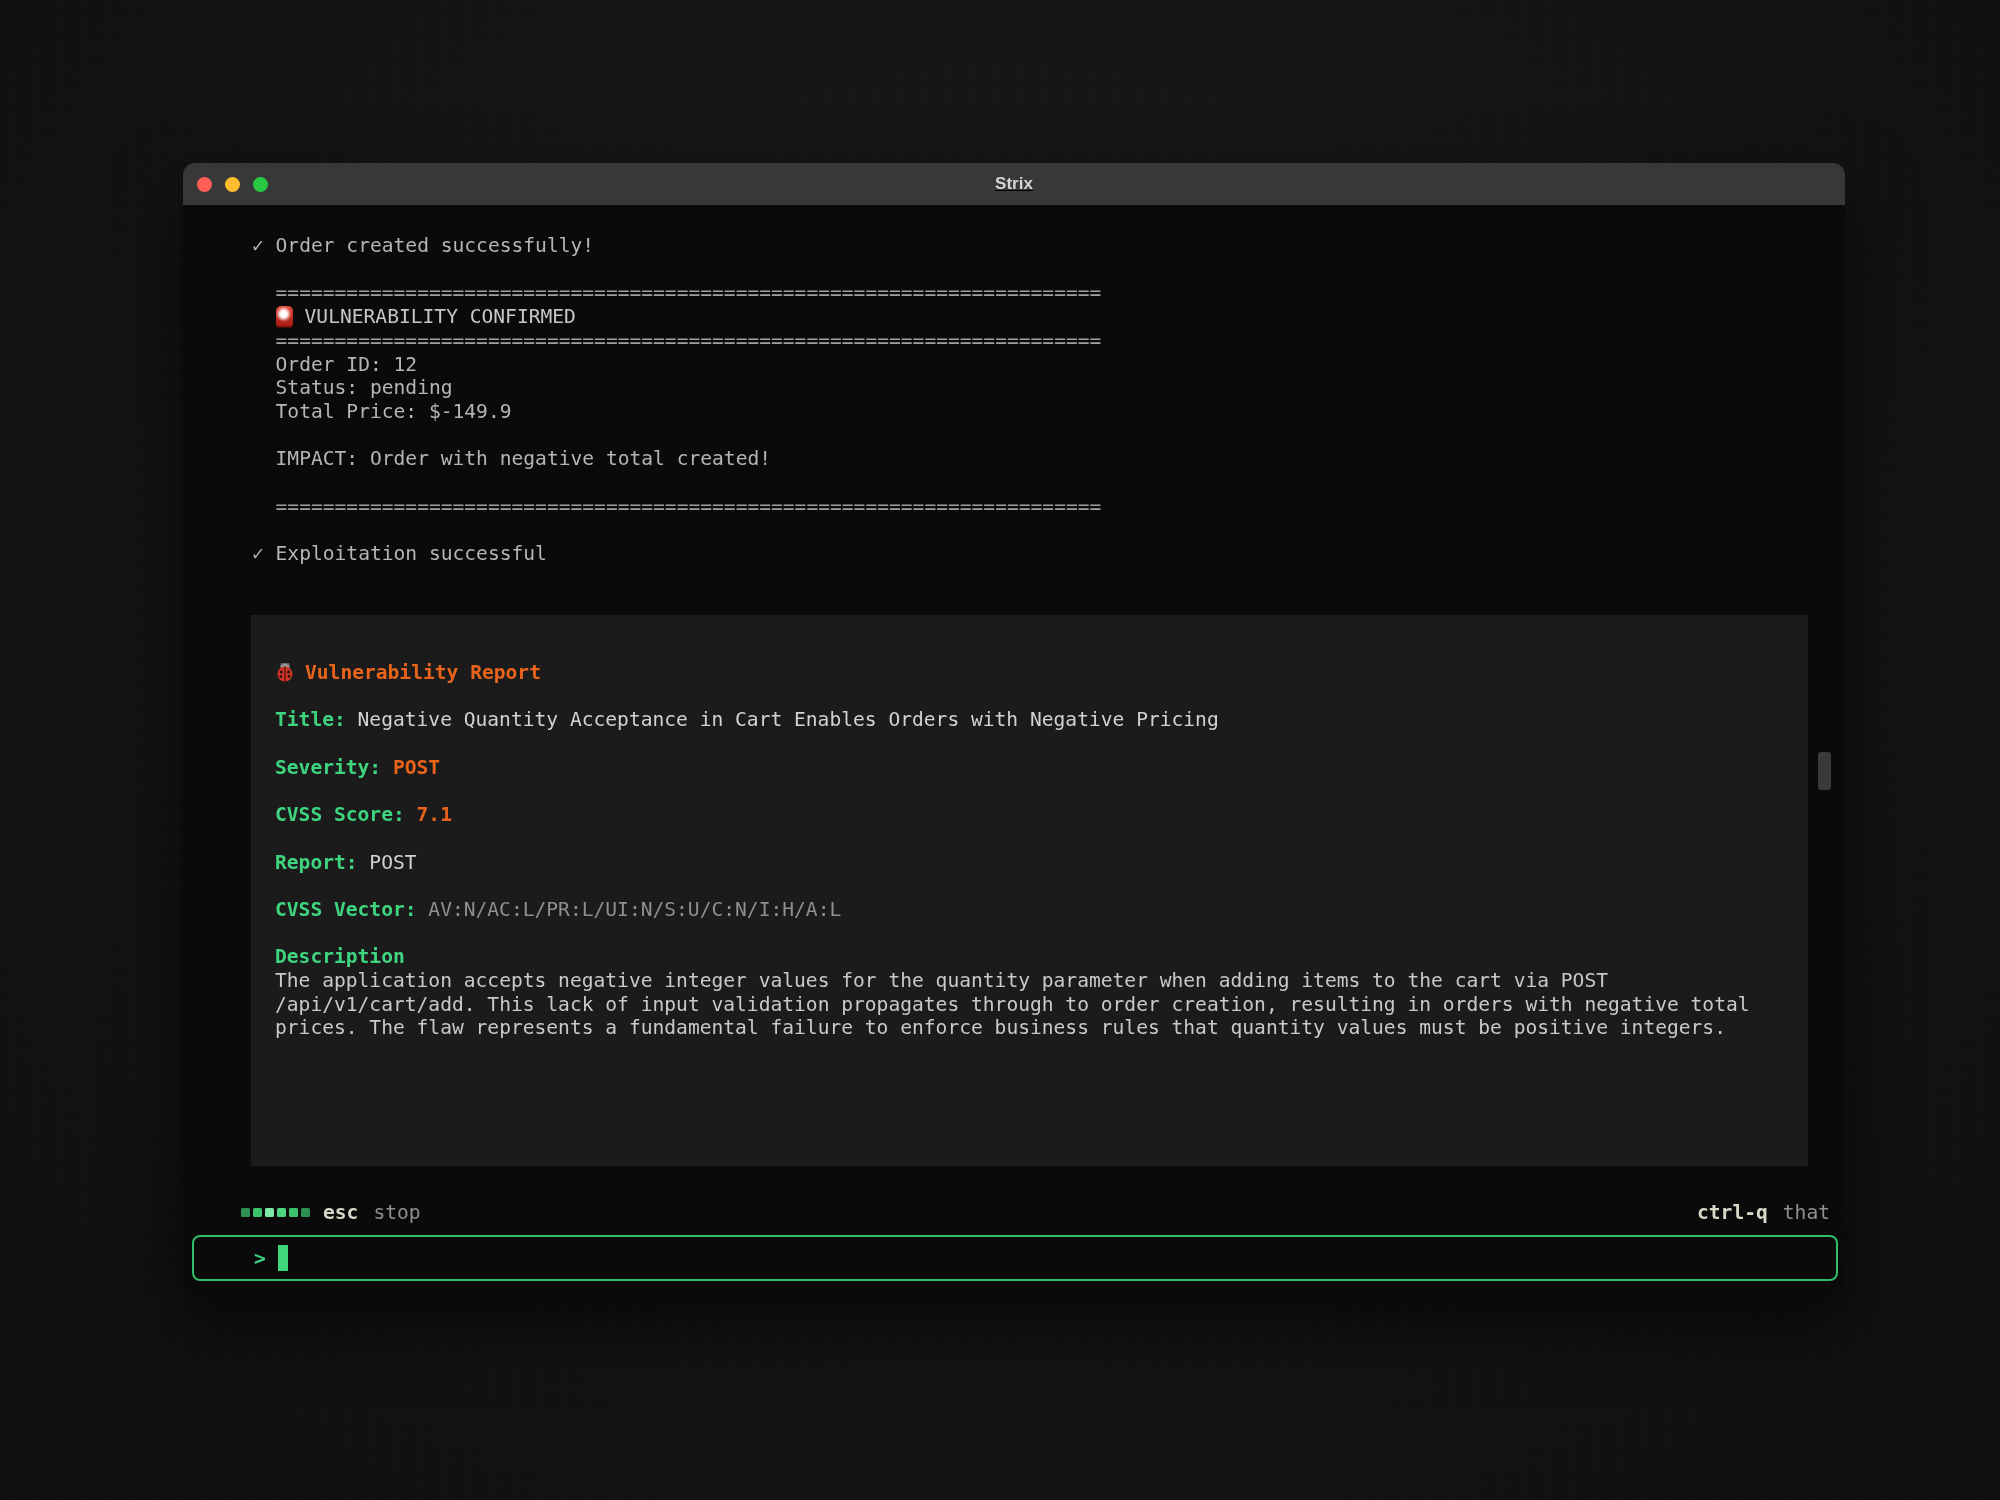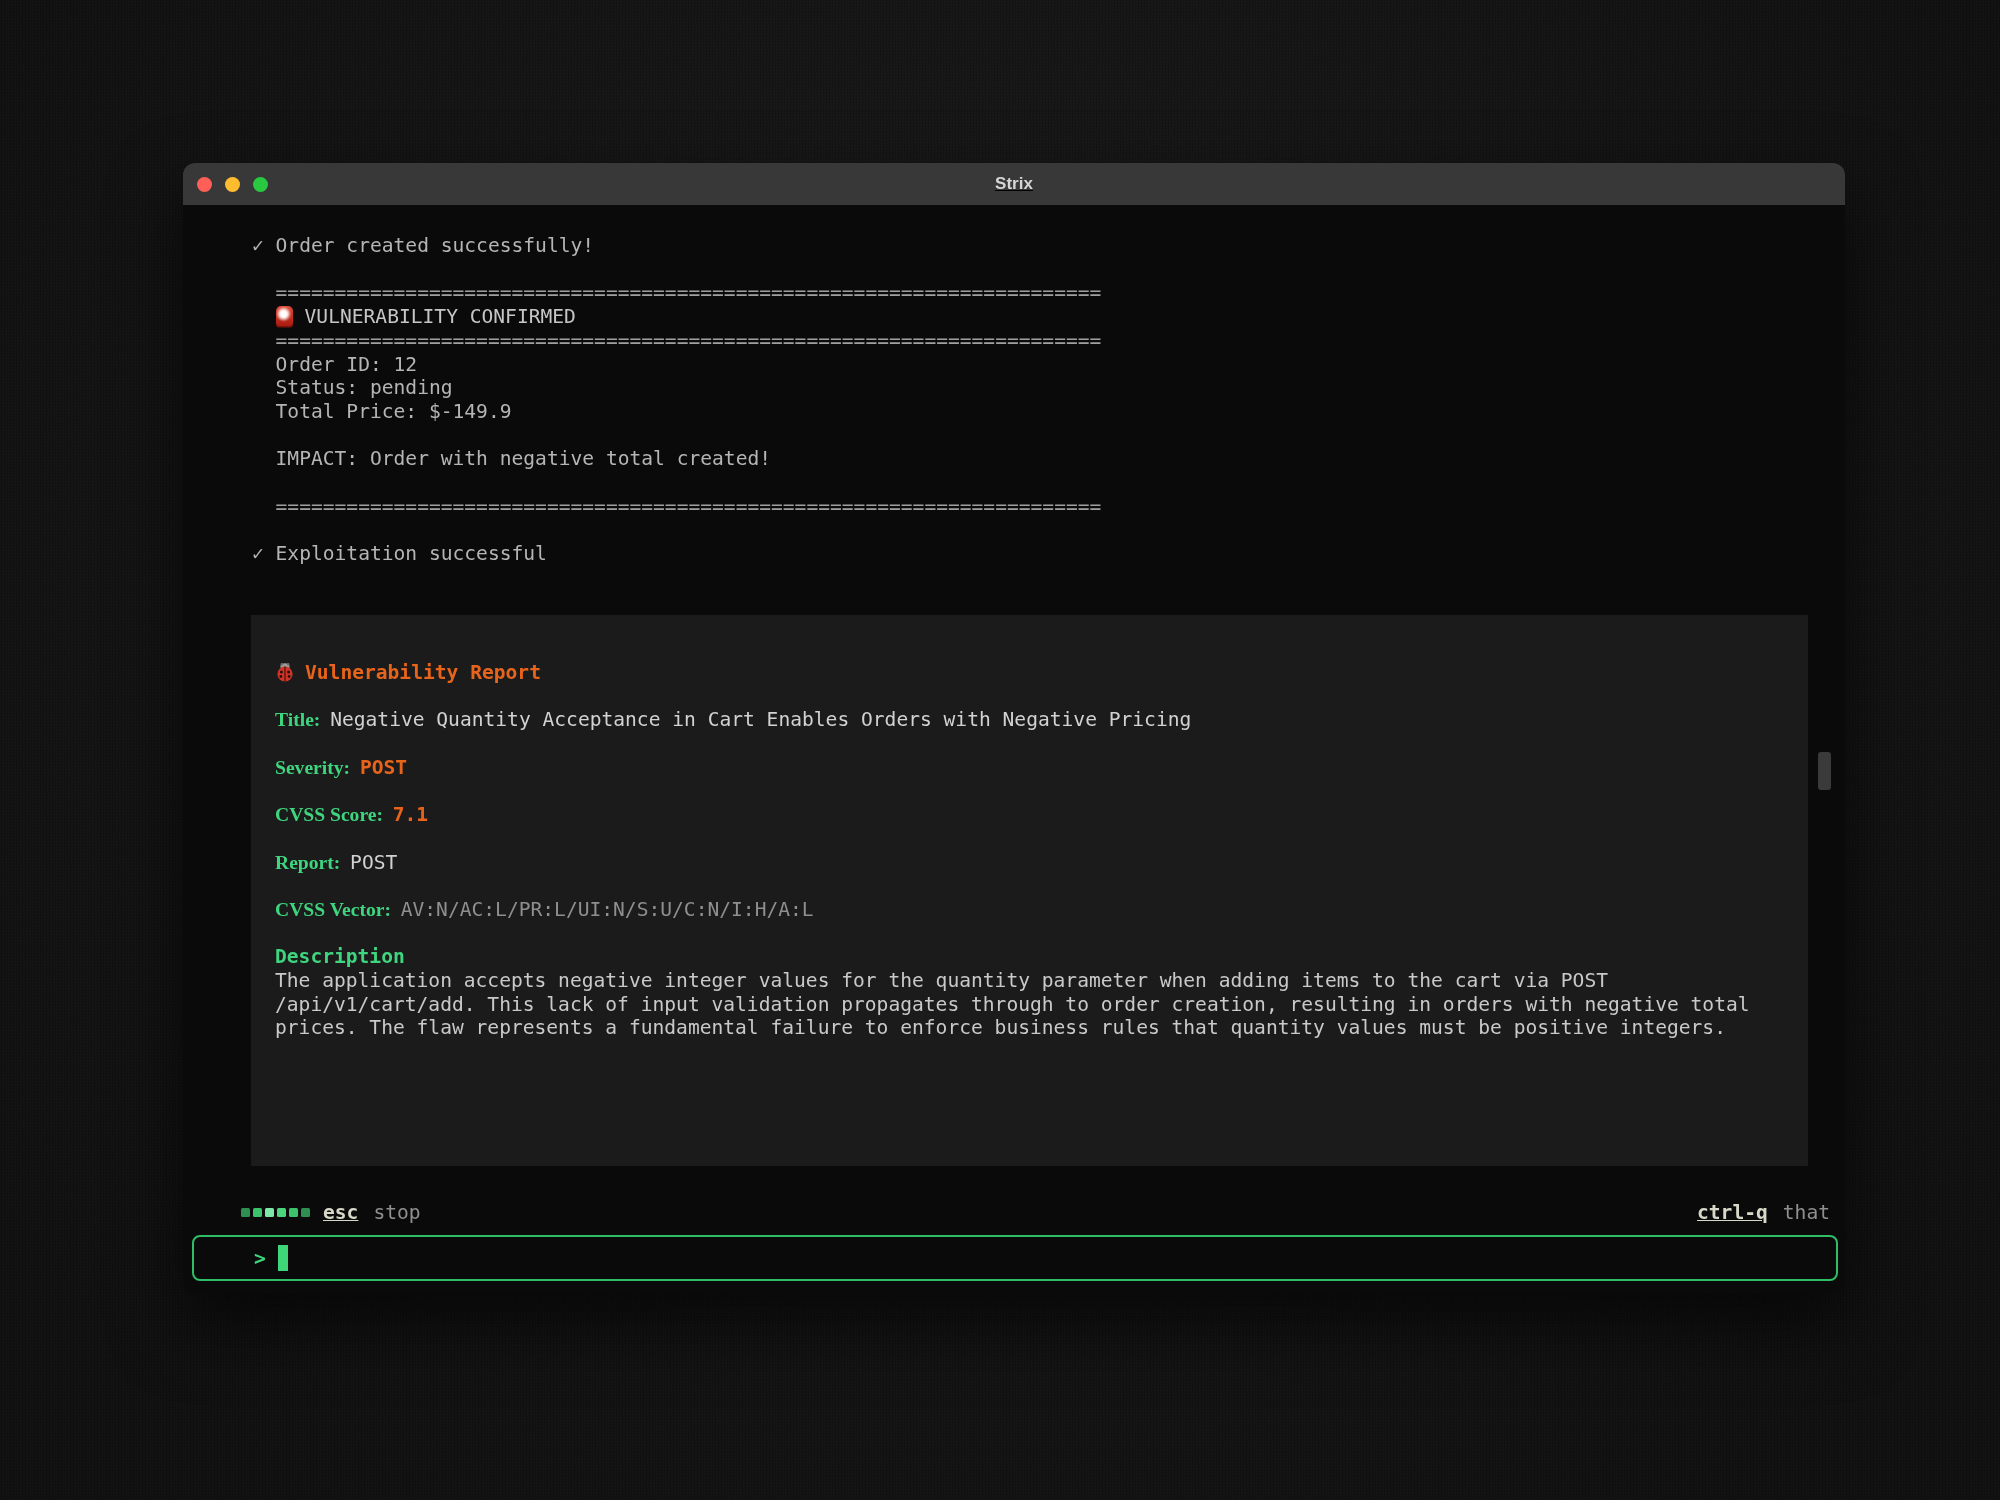--- a/index.html
+++ b/index.html
@@ -53,41 +53,41 @@
     box-shadow:0 1.5px 0 #7d120a;
   }
   
   .panel{
     position:absolute; left:68px; top:452px; width:1557px; height:551px;
     background:var(--panel-bg); padding:46px 24px 0 24px; overflow:hidden;
     font-size:19.6px; line-height:23.7px;
   }
   .prow{min-height:23.7px; margin-bottom:23.7px; white-space:pre;}
   .prow.tight{margin-bottom:0;}
-  .plabel{color:var(--green); font-weight:bold; margin-right:1ch;font-family:Liberation Serif, serif;}
+  .plabel{color:var(--green); font-weight:bold; margin-right:1ch;}
   .pval{color:#d2d2d2;}
   .pval.orange{color:var(--orange); font-weight:bold;}
   .pval.dim{color:var(--dim);}
   .report-title{color:var(--orange); font-weight:bold;}
   .bug-icon{display:inline-block; width:20px; height:20px; vertical-align:-3px; margin-right:10px;}
   .desc-head{color:var(--green); font-weight:bold;}
   .para{white-space:normal; color:#c9c9c9; min-height:23.7px;}
   .para.gap{margin-bottom:23.7px;}
   
   .scroll-thumb{position:absolute; left:1635px; top:589px; width:13px; height:38px; background:#3a3a3a; border-radius:3px;}
   
   .statusbar{
     position:absolute; left:0; top:1037px; width:100%; height:24px;
     display:flex; align-items:center; justify-content:space-between;
     padding:0 15px 0 58px; font-size:19.6px;
   }
   .sb-left,.sb-right{display:flex; align-items:center;}
   .spinner{display:flex; gap:3px; margin-right:13px;}
   .spinner i{width:9px; height:9px; border-radius:1.5px; display:inline-block;}
-  .sb-key{color:#d8d8c8; font-weight:bold;text-decoration:underline;}
+  .sb-key{color:#d8d8c8; font-weight:bold;}
   .sb-action{color:var(--dim); margin-left:15px;}
   
   .input-box{
     position:absolute; left:9px; top:1072px; width:1646px; height:46px;
     border:2px solid var(--input-border); border-radius:8px;
     display:flex; align-items:center; padding-left:60px;
     font-size:19.6px;
   }
   .prompt{color:var(--green); font-weight:bold;}
   .cursor{display:inline-block; width:10px; height:26px; background:#3ed678; margin-left:12px;}

